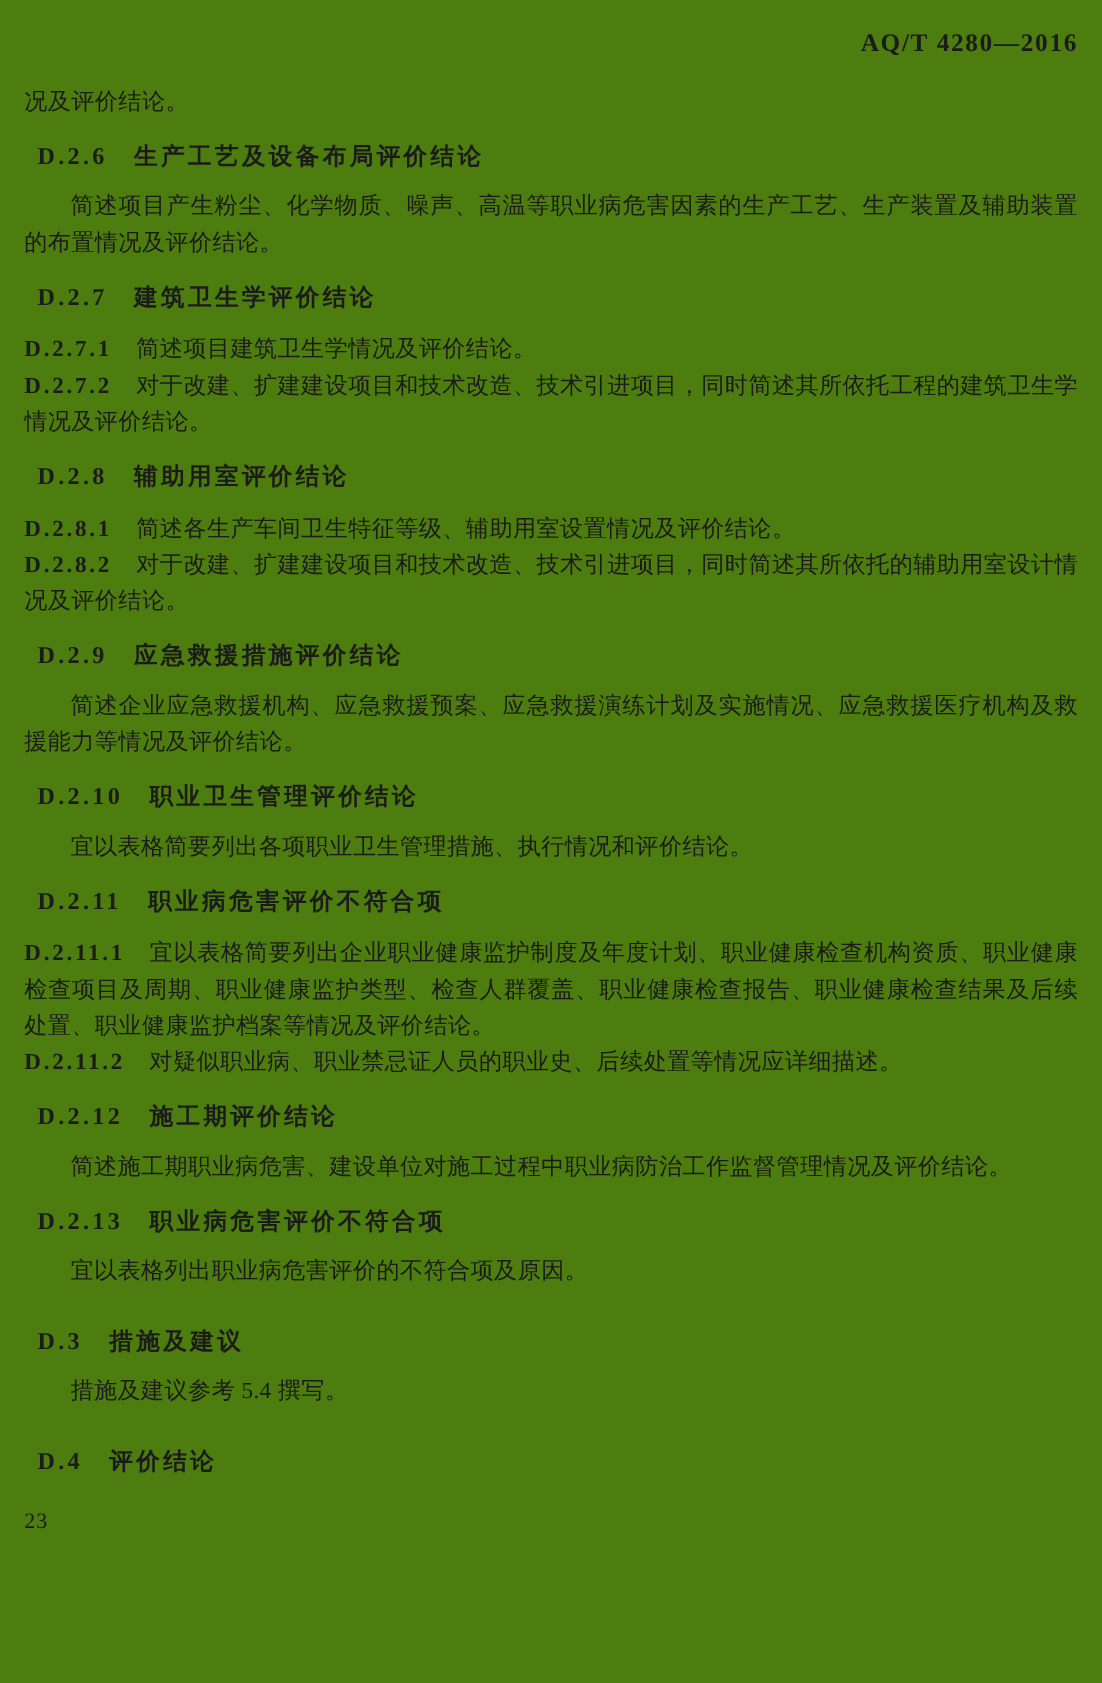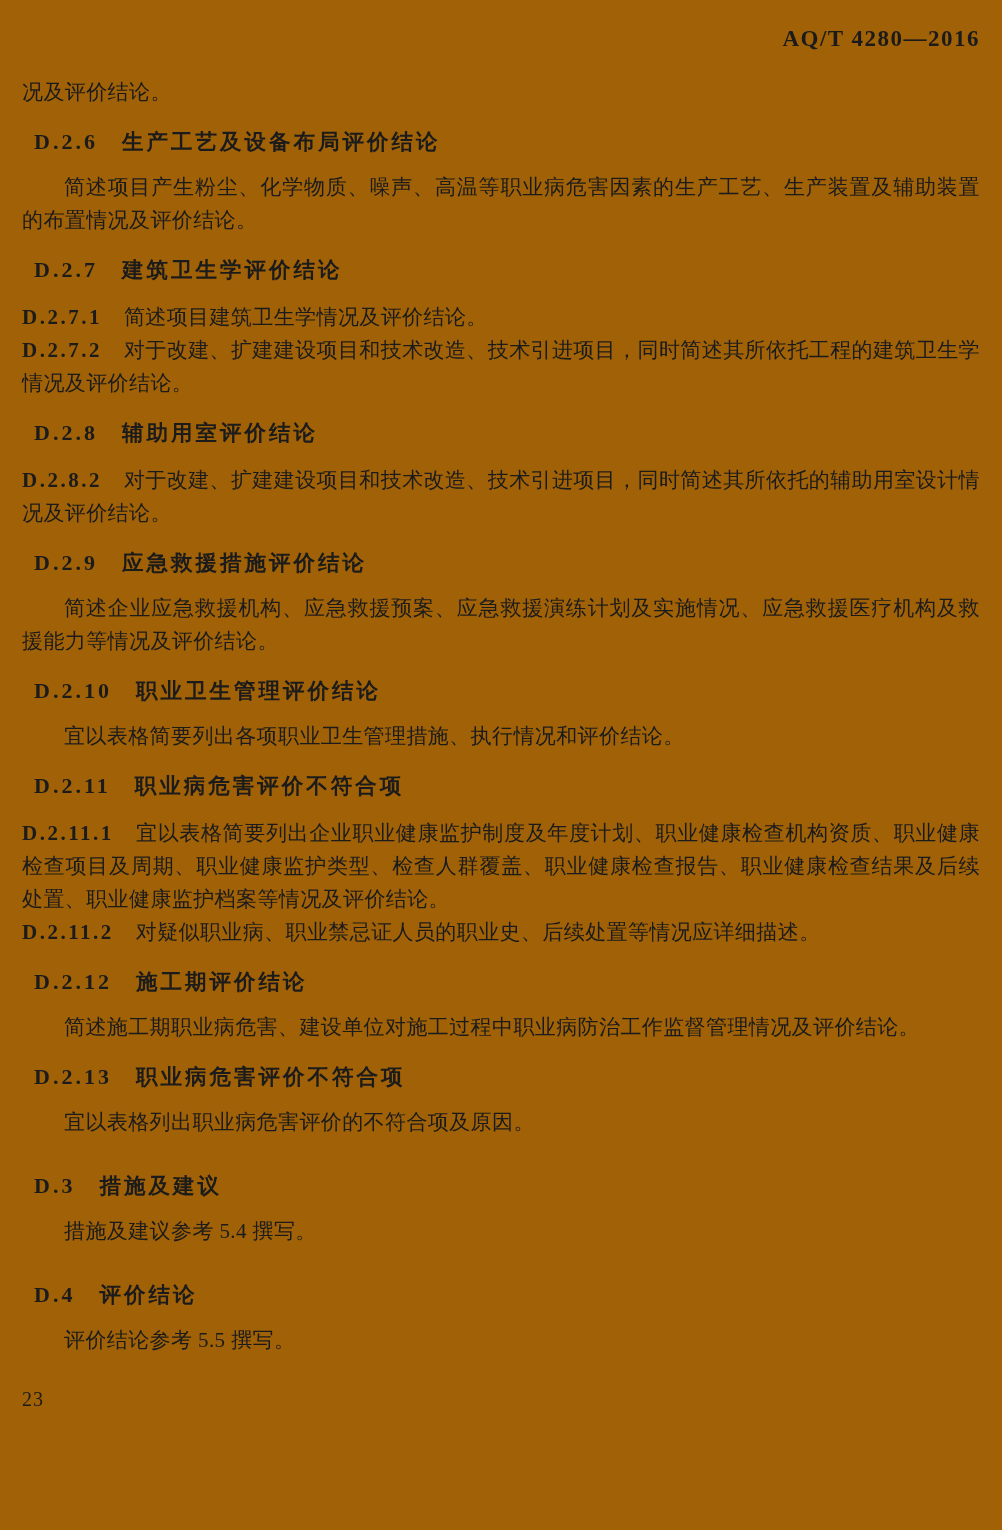--- a/index.html
+++ b/index.html
@@ -5,21 +5,21 @@
   html, body {
     margin: 0;
     padding: 0;
     background: #e8e8e8;
   }
   .page {
     position: relative;
     width: 1002px;
     height: 1530px;
     margin: 0 auto;
-    background: #a16207;
+    background: #4d7c0f;
     color: #1b1b1b;
     font-family: "Liberation Serif", "DejaVu Serif", serif;
     font-size: 21px;
     overflow: hidden;
     box-sizing: border-box;
     padding: 26px 22px 0 22px;
   }
   
   .doc-header {
     text-align: right;
@@ -86,32 +86,32 @@
   <div class="doc-header">AQ/T 4280—2016</div>
 
   <div class="doc-body">
       <p class="para cont"><span>况及评价结论。</span></p>
       <div class="heading h3"><span class="num">D.2.6</span><span class="htitle">生产工艺及设备布局评价结论</span></div>
       <p class="para indent"><span>简述项目产生粉尘、化学物质、噪声、高温等职业病危害因素的生产工艺、生产装置及辅助装置的布置情况及评价结论。</span></p>
       <div class="heading h3"><span class="num">D.2.7</span><span class="htitle">建筑卫生学评价结论</span></div>
       <p class="para numbered"><span class="clause-num">D.2.7.1</span><span>简述项目建筑卫生学情况及评价结论。</span></p>
       <p class="para numbered"><span class="clause-num">D.2.7.2</span><span>对于改建、扩建建设项目和技术改造、技术引进项目，同时简述其所依托工程的建筑卫生学情况及评价结论。</span></p>
       <div class="heading h3"><span class="num">D.2.8</span><span class="htitle">辅助用室评价结论</span></div>
+      <p class="para numbered"><span class="clause-num">D.2.8.1</span><span>简述各生产车间卫生特征等级、辅助用室设置情况及评价结论。</span></p>
       <p class="para numbered"><span class="clause-num">D.2.8.2</span><span>对于改建、扩建建设项目和技术改造、技术引进项目，同时简述其所依托的辅助用室设计情况及评价结论。</span></p>
       <div class="heading h3"><span class="num">D.2.9</span><span class="htitle">应急救援措施评价结论</span></div>
       <p class="para indent"><span>简述企业应急救援机构、应急救援预案、应急救援演练计划及实施情况、应急救援医疗机构及救援能力等情况及评价结论。</span></p>
       <div class="heading h3"><span class="num">D.2.10</span><span class="htitle">职业卫生管理评价结论</span></div>
       <p class="para indent"><span>宜以表格简要列出各项职业卫生管理措施、执行情况和评价结论。</span></p>
       <div class="heading h3"><span class="num">D.2.11</span><span class="htitle">职业病危害评价不符合项</span></div>
       <p class="para numbered"><span class="clause-num">D.2.11.1</span><span>宜以表格简要列出企业职业健康监护制度及年度计划、职业健康检查机构资质、职业健康检查项目及周期、职业健康监护类型、检查人群覆盖、职业健康检查报告、职业健康检查结果及后续处置、职业健康监护档案等情况及评价结论。</span></p>
       <p class="para numbered"><span class="clause-num">D.2.11.2</span><span>对疑似职业病、职业禁忌证人员的职业史、后续处置等情况应详细描述。</span></p>
       <div class="heading h3"><span class="num">D.2.12</span><span class="htitle">施工期评价结论</span></div>
       <p class="para indent"><span>简述施工期职业病危害、建设单位对施工过程中职业病防治工作监督管理情况及评价结论。</span></p>
       <div class="heading h3"><span class="num">D.2.13</span><span class="htitle">职业病危害评价不符合项</span></div>
       <p class="para indent"><span>宜以表格列出职业病危害评价的不符合项及原因。</span></p>
       <div class="heading h2"><span class="num">D.3</span><span class="htitle">措施及建议</span></div>
       <p class="para indent"><span>措施及建议参考 5.4 撰写。</span></p>
       <div class="heading h2"><span class="num">D.4</span><span class="htitle">评价结论</span></div>
-      <p class="para indent"><span>评价结论参考 5.5 撰写。</span></p>
     </div>
 
   <div class="page-number">23</div>
 </div>
 
 </body></html>

